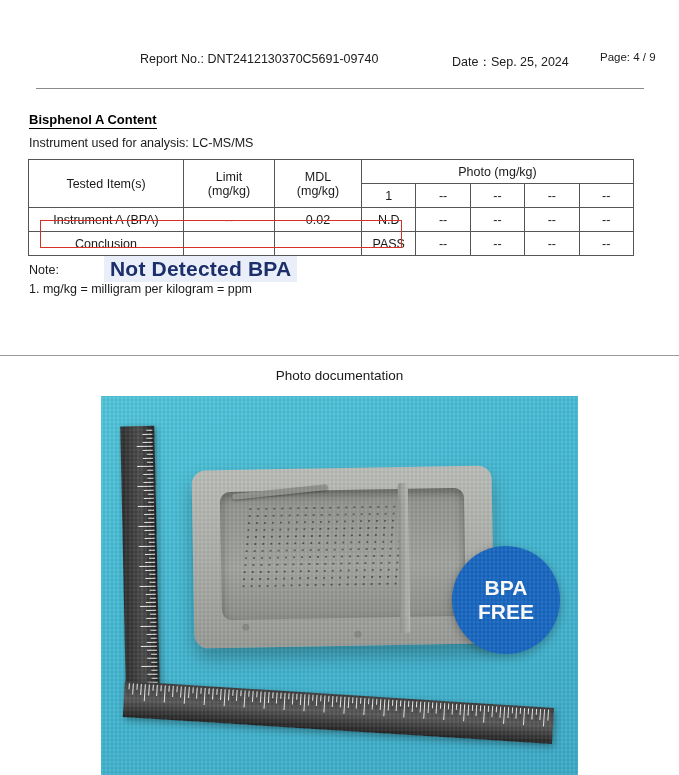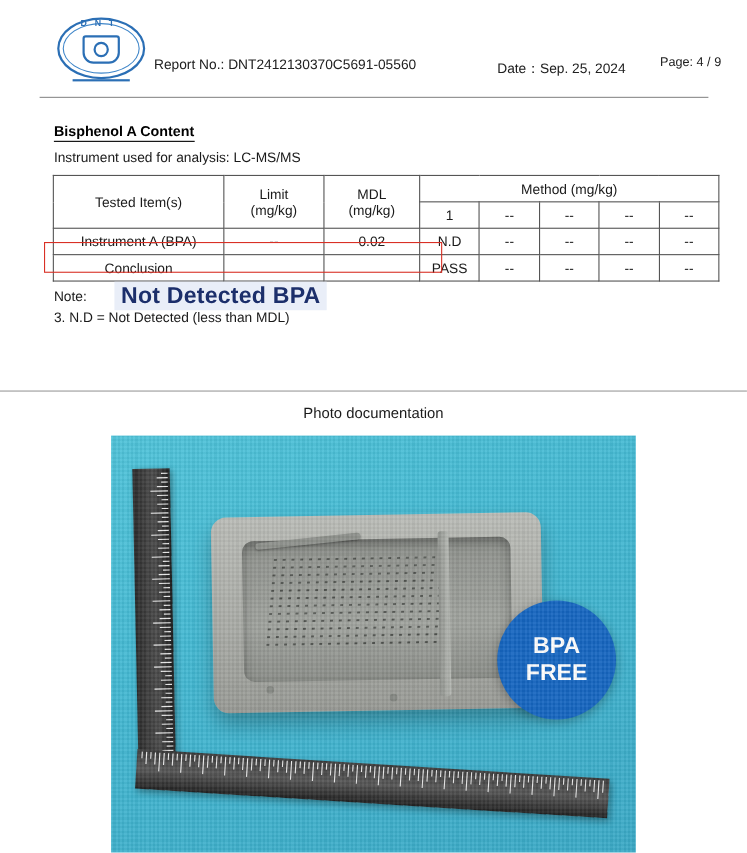--- a/index.html
+++ b/index.html
@@ -103,21 +103,21 @@
     left: 36px;
     top: 88px;
     width: 608px;
     height: 0;
     border-top: 1px solid #8a8a8a;
   }
 
   
   .content {
     position: relative;
-    padding: 0 44px;
+    padding: 0 24px;
   }
   .section-title {
     font-size: 13px;
     font-weight: bold;
     color: #000;
     display: inline-block;
     border-bottom: 1px solid #000;
     padding-bottom: 1px;
     margin: 20px 0 4px 5px;
   }
@@ -332,29 +332,21 @@
     font-weight: bold;
     font-size: 21px;
     line-height: 1.12;
     box-shadow: 0 3px 10px rgba(0,0,0,0.3);
   }
 </style>
 </head>
 <body>
 
 <div class="header">
-  <div class="logo-wrap">
-    <div class="logo-oval"></div>
-    <div class="logo-oval2"></div>
-    <div class="logo-letters">DNT</div>
-    <div class="logo-inner"></div>
-    <div class="logo-gear"></div>
-    <div class="logo-base"></div>
-  </div>
-  <div class="report-no">Report No.: DNT2412130370C5691-05560</div>
+  <div class="report-no">Report No.: DNT2412130370C5691-09740</div>
   <div class="date-line">Date：Sep. 25, 2024</div>
   <div class="page-line">Page: 4 / 9</div>
   <div class="header-rule"></div>
 </div>
 
 <div class="content">
   <div class="section-title">Bisphenol A Content</div>
   <div class="meta-line">Instrument used for analysis: LC-MS/MS</div>
 
   <table class="result">
@@ -362,21 +354,21 @@
         <tr>
       <td class="c-item" rowspan="2">Tested Item(s)</td>
       <td class="c-limit" rowspan="2">
         <span>Limit</span><br>
         <span>(mg/kg)</span>
       </td>
       <td class="c-mdl" rowspan="2">
         <span>MDL</span><br>
         <span>(mg/kg)</span>
       </td>
-      <td colspan="5">Method (mg/kg)</td>
+      <td colspan="5">Photo (mg/kg)</td>
     </tr>
     <tr>
       <td class="c-res">1</td>
       <td class="c-res">--</td>
       <td class="c-res">--</td>
       <td class="c-res">--</td>
       <td class="c-res">--</td>
     </tr>
     <tr>
       <td class="left-item">Instrument A (BPA)</td>
@@ -395,21 +387,21 @@
       <td>PASS</td>
       <td>--</td>
       <td>--</td>
       <td>--</td>
       <td>--</td>
     </tr>
   </tbody>
     </table>
 
   <div class="note-head">Note:</div>
-  <div class="note-item">3. N.D = Not Detected (less than MDL)</div>
+  <div class="note-item">1. mg/kg = milligram per kilogram = ppm</div>
 </div>
 
 <div class="hl-box"></div>
 <div class="watermark">Not Detected BPA</div>
 
 <div class="divider"></div>
 
 <div class="photo-title">Photo documentation</div>
 
 <div class="photo">

